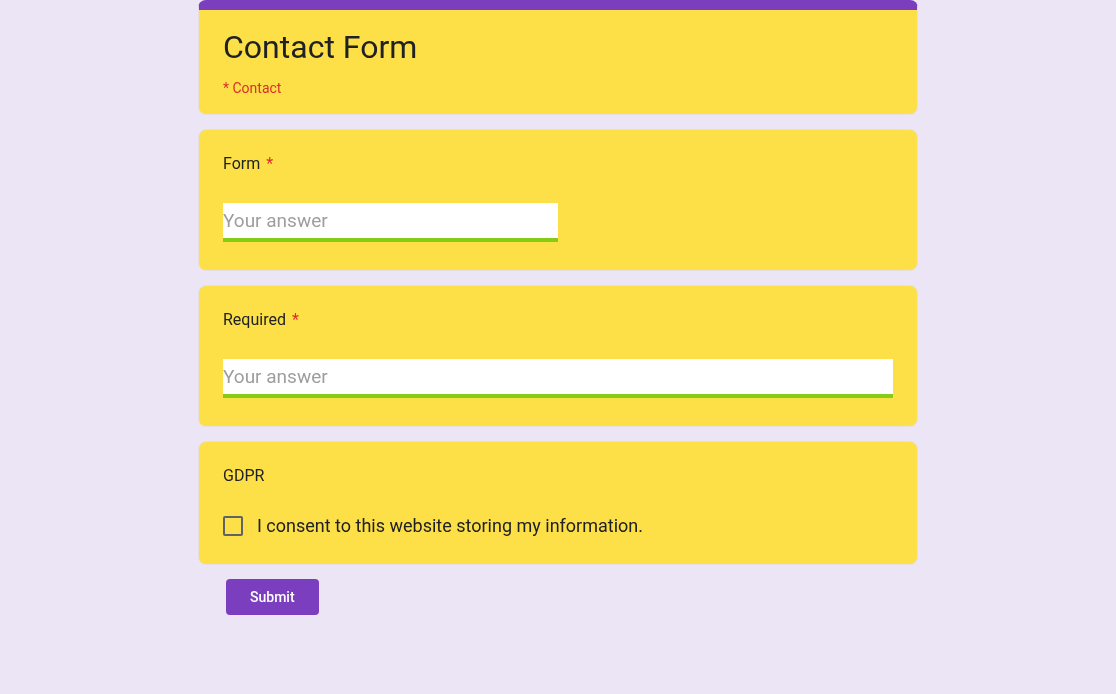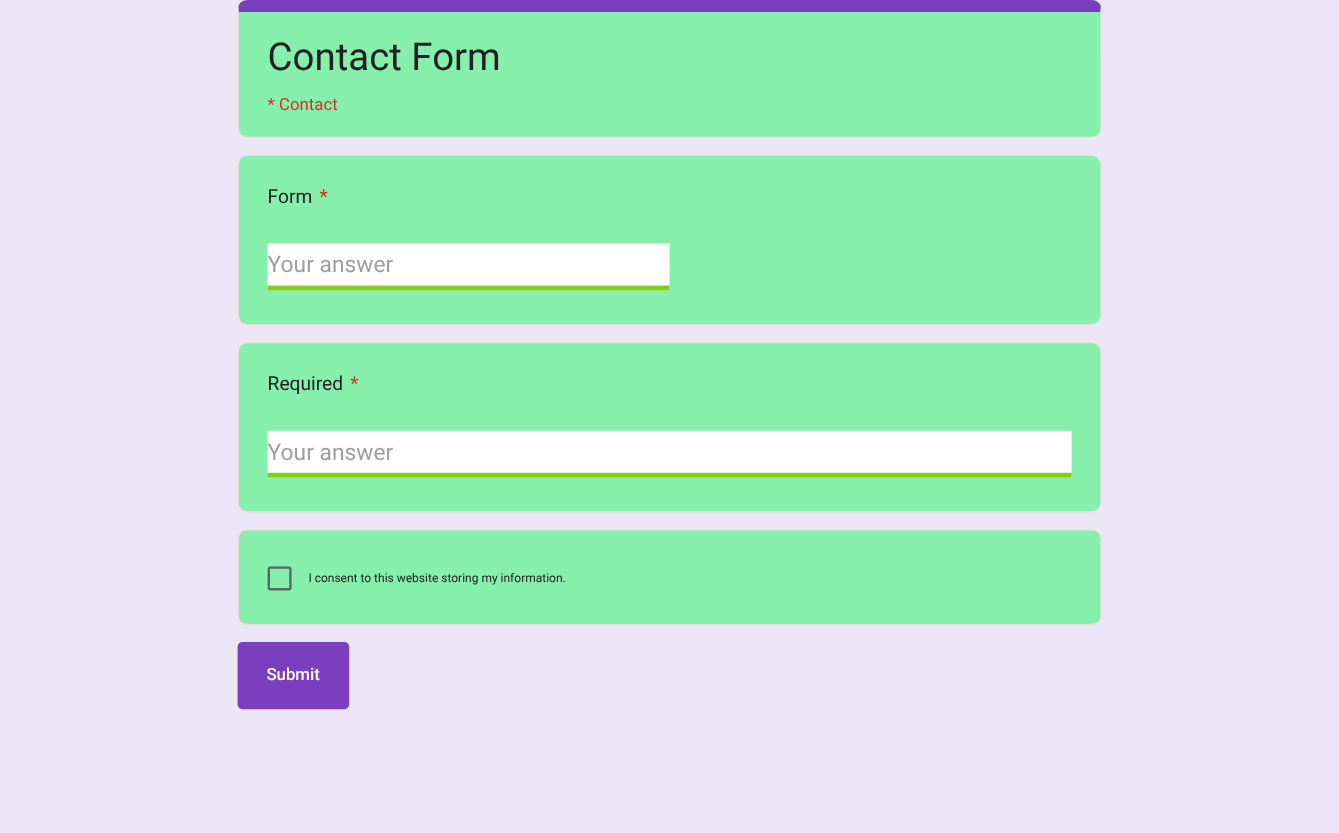--- a/index.html
+++ b/index.html
@@ -14,21 +14,21 @@
       min-height: 694px;
       padding: 0 20px;
     }
     
     .form-container {
       max-width: 720px;
       margin: 0 auto;
     }
     
     .card {
-      background-color: #86efac;
+      background-color: #fde047;
       border-radius: 8px;
       border: 1px solid #e8e0e0;
       margin-bottom: 14px;
       padding: 24px 24px 28px 24px;
     }
     
     .header-card {
       border-top: 10px solid #7b3ebe;
       border-radius: 8px;
       padding-top: 18px;
@@ -94,34 +94,35 @@
       width: 20px;
       height: 20px;
       border: 2px solid #5f6368;
       border-radius: 2px;
       margin-right: 14px;
       cursor: pointer;
       flex-shrink: 0;
     }
     
     .checkbox-label {
-      font-size: 10px;
+      font-size: 18px;
       color: #202124;
     }
     
     .submit-button {
       background-color: #7b3ebe;
       color: #ffffff;
       border: none;
       border-radius: 4px;
-      padding: 20px 24px;
+      padding: 10px 24px;
       font-size: 14px;
       font-weight: 500;
       cursor: pointer;
       font-family: inherit;
+      margin-left: 28px;
     }
   </style>
 </head>
 <body>
 
 <div class="form-container">
 
   <div class="card header-card">
     <h1 class="form-title">Contact Form</h1>
     <div class="required-indicator">* Contact</div>
@@ -137,20 +138,21 @@
 
   <div class="card">
     <div class="question-label">
       <span>Required</span>
       <span class="required-asterisk">*</span>
     </div>
     <input type="text" class="text-input long-input" placeholder="Your answer" style="">
   </div>
 
   <div class="card">
+    <div class="question-label">GDPR</div>
     <div class="checkbox-container">
       <input type="checkbox" class="checkbox" style="">
       <span class="checkbox-label">I consent to this website storing my information.</span>
     </div>
   </div>
 
   <button class="submit-button">Submit</button>
 
 </div>
 

